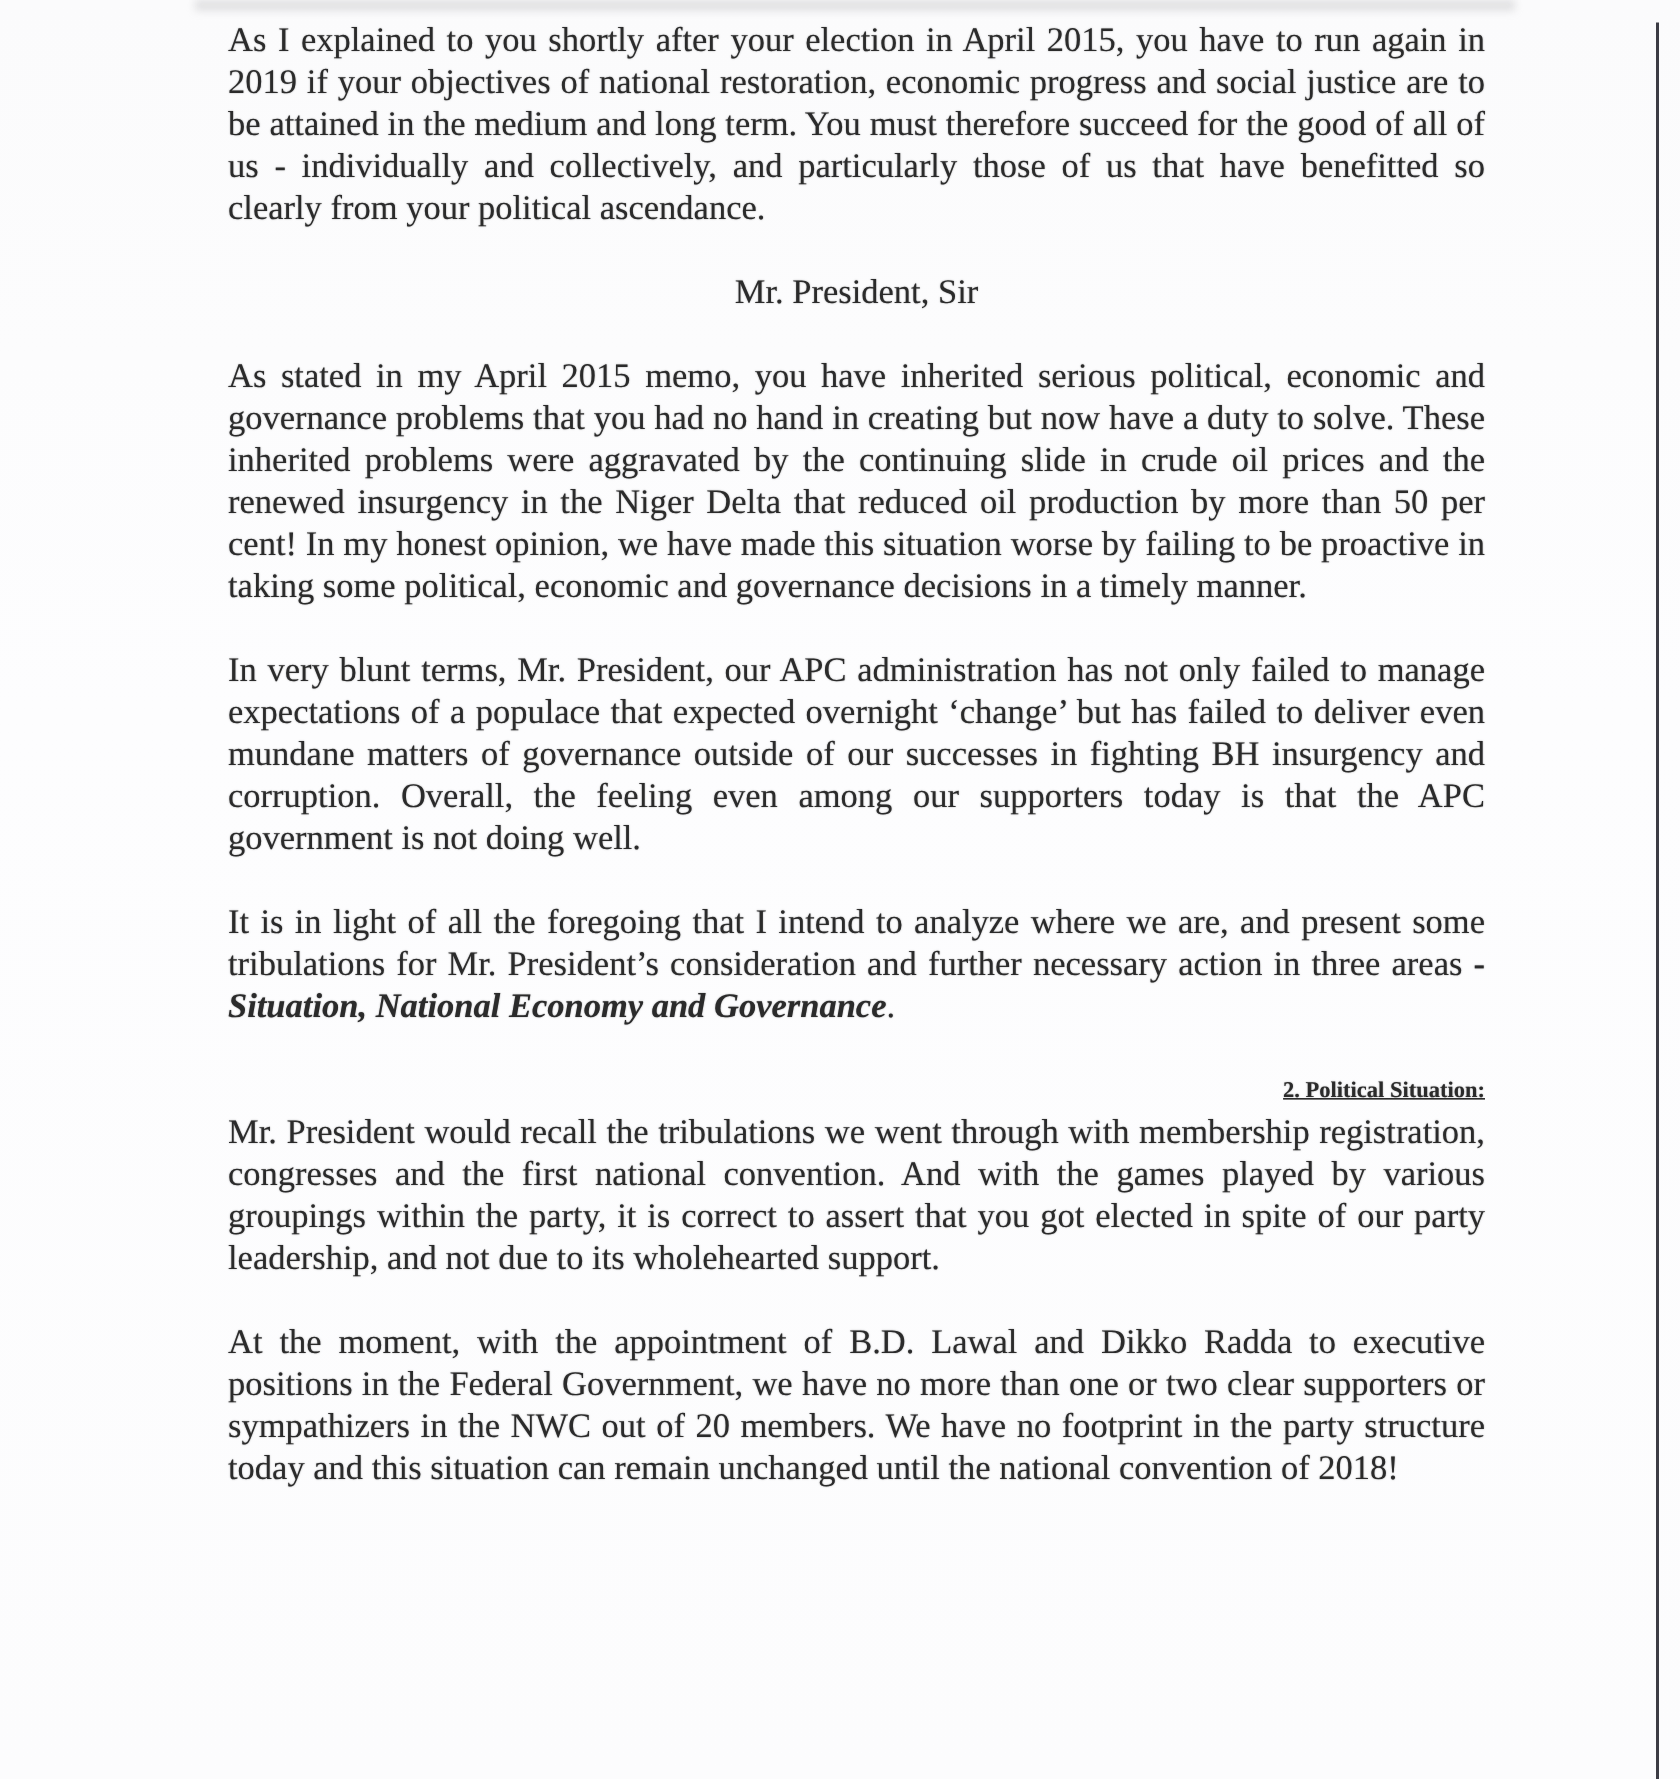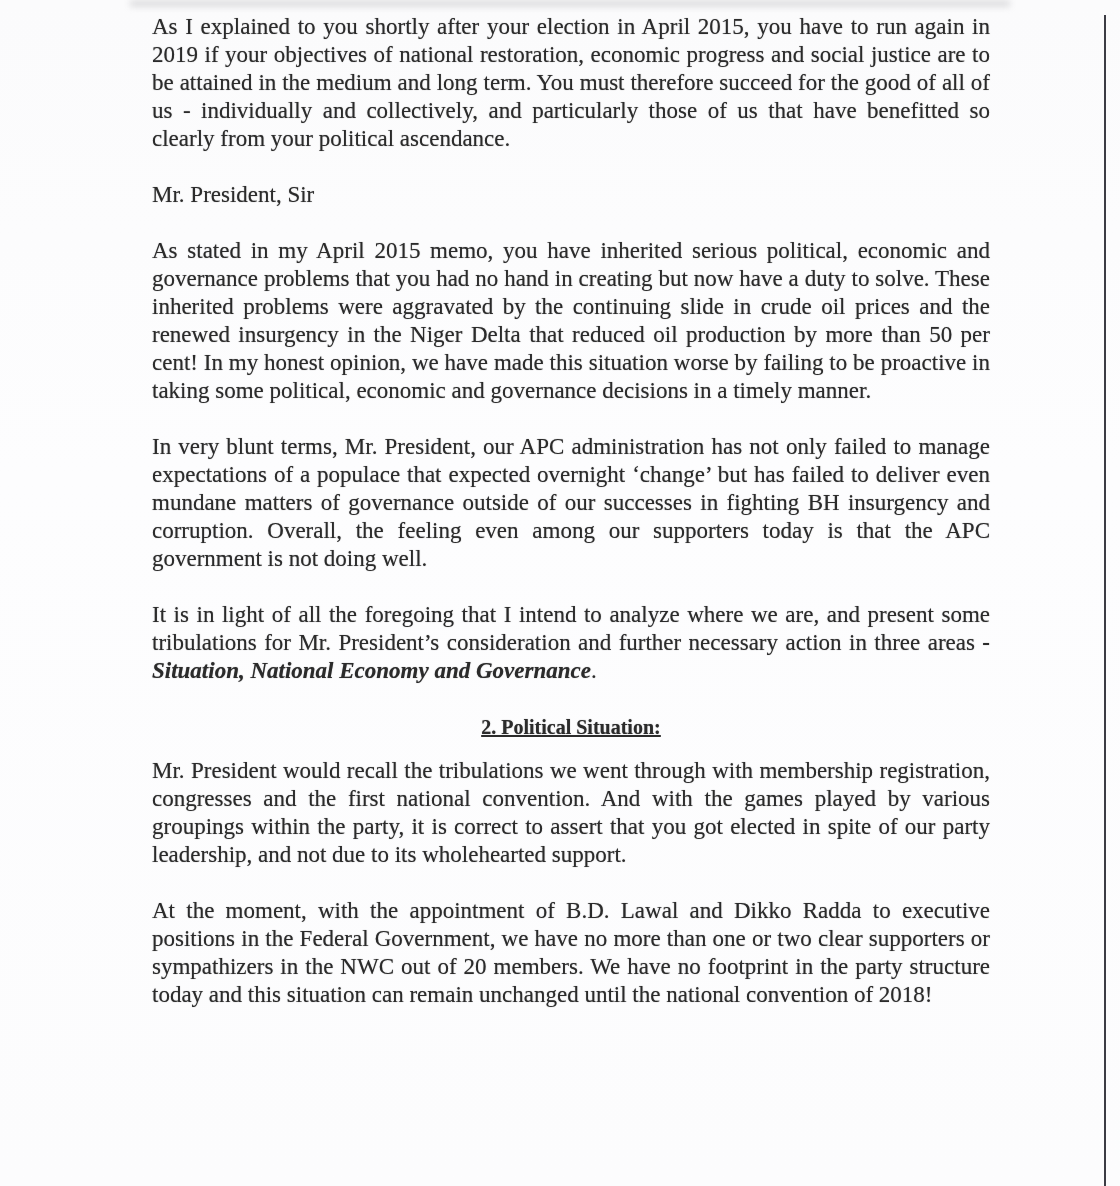--- a/index.html
+++ b/index.html
@@ -42,29 +42,29 @@
     color: #2b2b2b;
     font-size: 23px;
     line-height: 28px;
     text-align: justify;
     text-shadow: 0 0 1px rgba(43,43,43,0.55);
   }
   .content p {
     margin: 0 0 28px 0;
   }
   .content p.salutation {
-    text-align: left;
+    text-align: center;
   }
   .content h2 {
-    margin: 16px;
-    font-size: 20px;
+    margin: 0;
+    font-size: 15px;
     line-height: 28px;
     font-weight: bold;
     text-decoration: underline;
-    text-align: center;
+    text-align: right;
   }
   .content p.after-heading {
     margin-top: 0;
   }
   .content p:last-child {
     margin-bottom: 16px;
   }
   .bold {
     font-weight: bold;
   }

